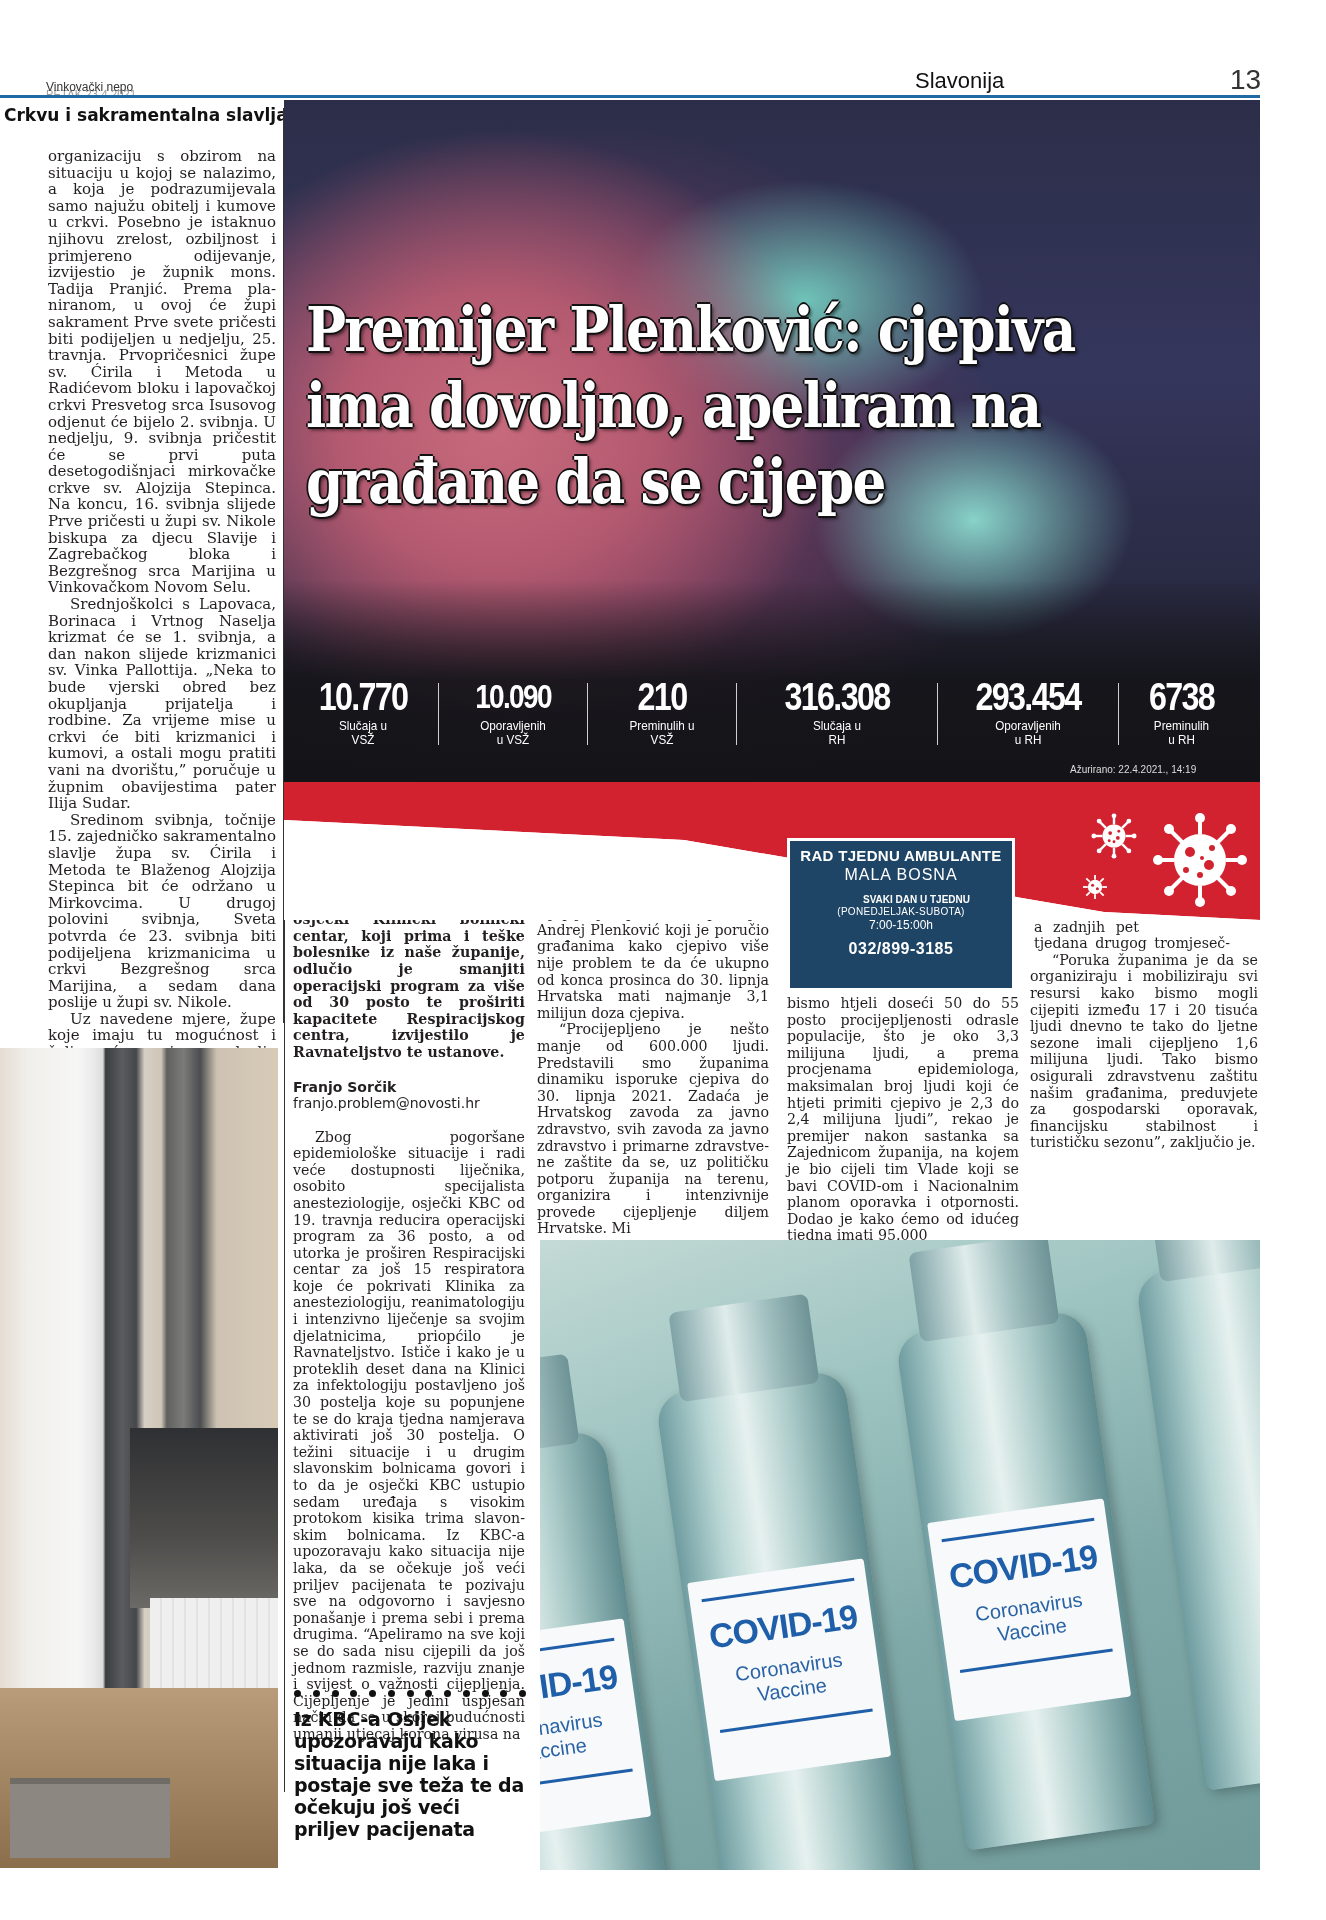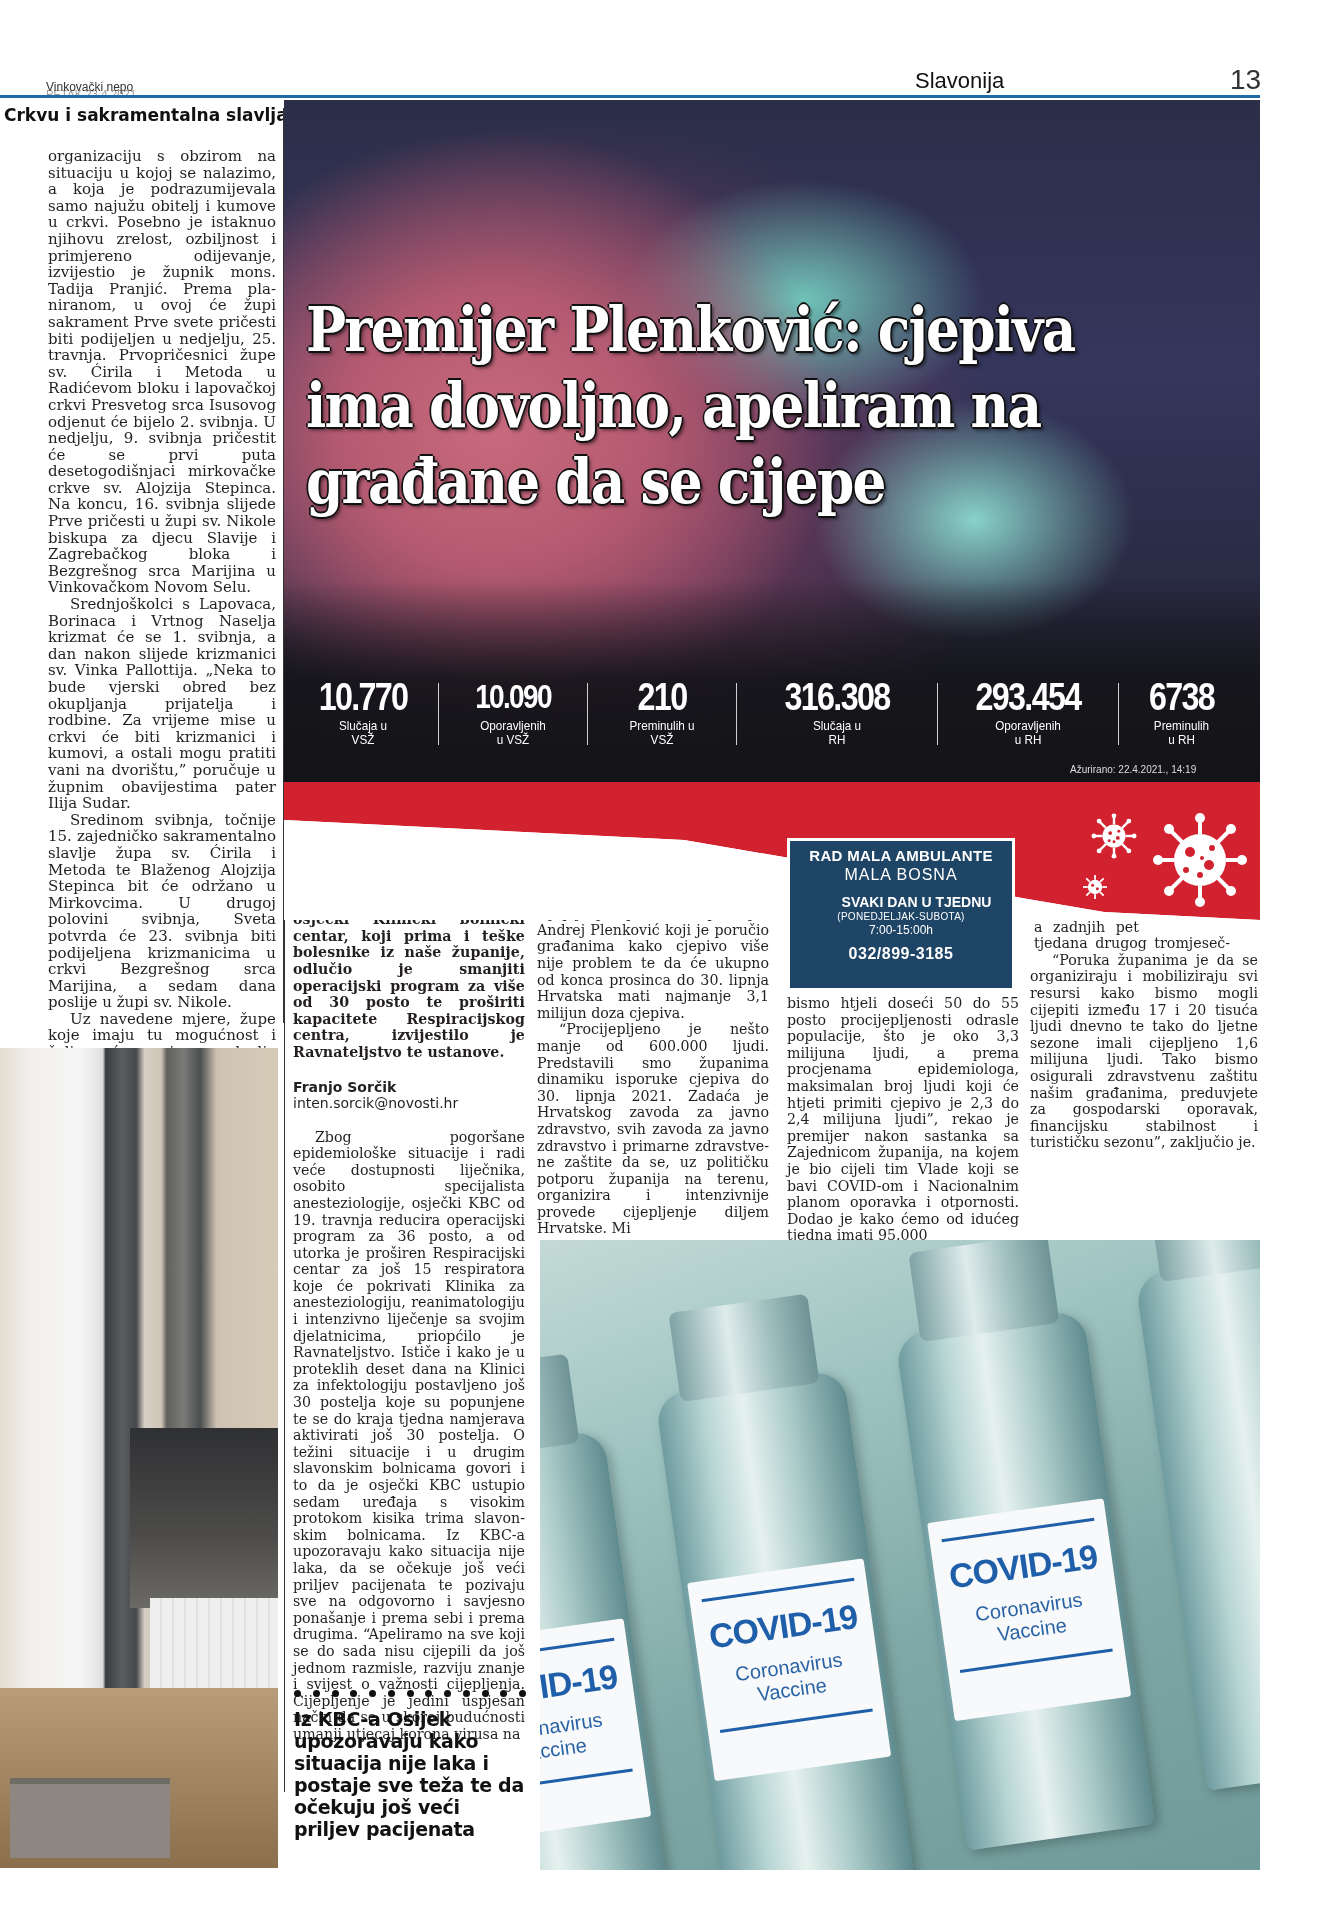--- a/index.html
+++ b/index.html
@@ -54,21 +54,21 @@
   
   .red-band { position: absolute; left: 284px; top: 780px; width: 976px; height: 140px; z-index: 2; overflow: hidden; }
   .red-band svg { width: 100%; height: 100%; display: block; }
   .virus-icon { position: absolute; z-index: 5; }
 
   
   .amb-box { position: absolute; left: 787px; top: 838px; width: 228px; height: 150px; background: #1f4566; color: #fff; z-index: 6;
     text-align: center; font-family: "Liberation Sans", sans-serif; border: 3px solid #fff; border-bottom: none; }
   .amb-title { font-size: 15px; font-weight: bold; margin-top: 6px; letter-spacing: 0.3px; }
   .amb-sub { font-size: 16px; margin-top: 2px; letter-spacing: 1px; }
-  .amb-days { font-size: 14px; font-weight: bold; margin-top: 10px; padding-left: 31px; }
+  .amb-days { font-size: 10px; font-weight: bold; margin-top: 10px; padding-left: 31px; }
   .amb-range { font-size: 10px; margin-top: 1px; letter-spacing: 0.3px; }
   .amb-hours { font-size: 12px; font-weight: normal; margin-top: 1px; }
   .amb-phone { font-size: 16px; font-weight: bold; margin-top: 8px; letter-spacing: 0.5px; }
   .col { position: absolute; font-size: 14.2px; line-height: 16.6px; text-align: justify; }
   .col p.ind { text-indent: 22px; }
   .col1 { left: 293px; top: 878px; width: 232px; }
   .lead { font-weight: bold; text-indent: 22px; letter-spacing: 0.1px; }
   .byline-name { font: bold 14px "DejaVu Sans", sans-serif; margin-top: 18px; }
   .byline-mail { font: 14px "DejaVu Sans", sans-serif; margin-bottom: 18px; }
   .col2 { left: 537px; top: 872px; width: 232px; }
@@ -247,34 +247,34 @@
         <line x1="-17" y1="17" x2="-29" y2="29"></line>
     </g>
   </g>
   <g fill="#d3222f">
       <circle cx="-8" cy="-6" r="5"></circle>
       <circle cx="8" cy="6" r="5"></circle>
     </g>
 </svg>
 
 <div class="amb-box">
-  <div class="amb-title">RAD MALA AMBULANTE</div>
+  <div class="amb-title">RAD TJEDNU AMBULANTE</div>
   <div class="amb-sub">MALA BOSNA</div>
   <div class="amb-days">SVAKI DAN U TJEDNU</div>
   <div class="amb-range">(PONEDJELJAK-SUBOTA)</div>
   <div class="amb-hours">7:00-15:00h</div>
   <div class="amb-phone">032/899-3185</div>
 </div>
 
 <div class="vline-art"></div>
 
 <div class="col col1">
   <p class="lead">Zbog pogoršane epidemio­loške situacije osječki Klinički bolnički centar, koji prima i teške bolesnike iz naše županije, odlučio je smanjiti operacijski program za više od 30 posto te proširiti kapa­citete Respiracijskog centra, izvijestilo je Ravnateljstvo te ustanove.</p>
   <div class="byline-name">Franjo Sorčik</div>
-  <div class="byline-mail">inten.sorcik@novosti.hr</div>
+  <div class="byline-mail">franjo.problem@novosti.hr</div>
   <p class="ind">Zbog pogoršane epidemiološ­ke situacije i radi veće dostupno­sti liječnika, osobito specijali­sta anesteziologije, osječki KBC od 19. travnja reducira opera­cijski program za 36 posto, a od utorka je proširen Respiracijski centar za još 15 respiratora koje će pokrivati Klinika za anestezi­ologiju, reanimatologiju i inten­zivno liječenje sa svojim djelat­nicima, priopćilo je Ravnatelj­stvo. Ističe i kako je u proteklih deset dana na Klinici za infekto­logiju postavljeno još 30 postelja koje su popunjene te se do kraja tjedna namjerava aktivirati još 30 postelja. O težini situacije i u drugim slavonskim bolnicama govori i to da je osječki KBC ustupio sedam uređaja s visokim protokom kisika trima slavon­skim bolnicama. Iz KBC-a upozo­ravaju kako situacija nije laka, da se očekuje još veći priljev pacije­nata te pozivaju sve na odgovorno i savjesno ponašanje i prema sebi i prema drugima. “Apeliramo na sve koji se do sada nisu cijepili da još jednom razmisle, razviju znanje i svijest o važnosti cijeplje­nja. Cijepljenje je jedini uspješan način da se u skoroj budućnosti umanji utjecaj korona virusa na</p>
 </div>
 
 <div class="dots">
   <span></span>
     <span></span>
     <span></span>
     <span></span>
     <span></span>
     <span></span>

